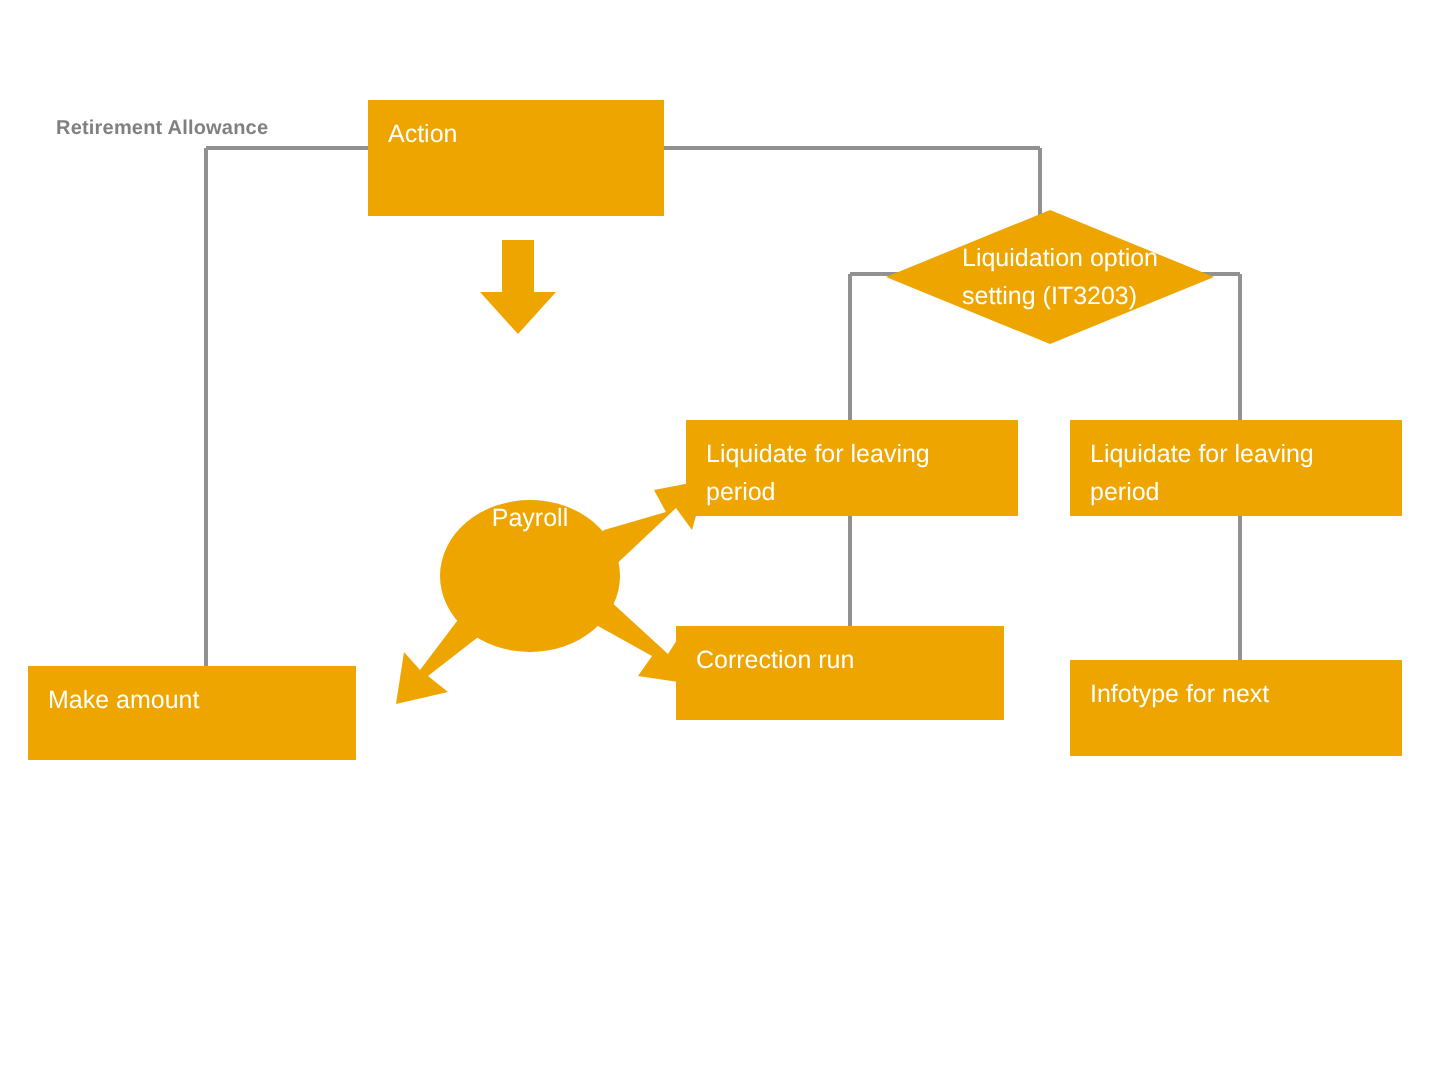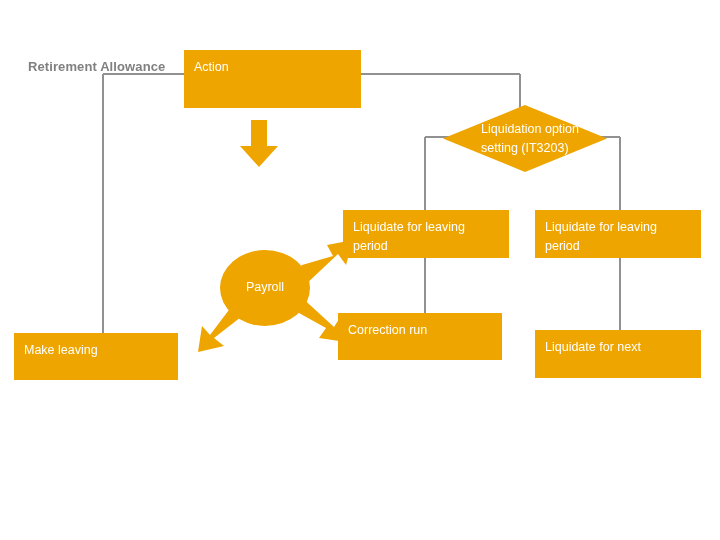--- a/index.html
+++ b/index.html
@@ -18,21 +18,21 @@
   #wires {
     position: absolute;
     left: 0;
     top: 0;
     width: 720px;
     height: 540px;
   }
   .lane-label {
     position: absolute;
     color: #808080;
-    font-size: 13px;
+    font-size: 10px;
     font-weight: bold;
     letter-spacing: 0.1px;
     white-space: nowrap;
   }
   .node {
     position: absolute;
     box-sizing: border-box;
     color: #ffffff;
     font-size: 12.5px;
     line-height: 1.55;
@@ -40,21 +40,20 @@
   .box {
     background: #EFA500;
     padding: 8px 10px 0 10px;
   }
   .box .ln { display: block; }
   .box.two-gap .ln + .ln { margin-top: 8px; }
   .ellipse-node {
     background: #EFA500;
     border-radius: 50%;
     display: flex;
-    align-items: center;
     justify-content: center;
     text-align: center;
   }
   .diamond-node {
     display: flex;
     align-items: center;
     justify-content: flex-start;
   }
   .diamond-shape {
     position: absolute;
@@ -82,21 +81,21 @@
       <path d="M520,74 L520,108"></path>
       <path d="M425,137 L620,137"></path>
       <path d="M425,137 L425,340"></path>
       <path d="M620,137 L620,340"></path>
     </g>
   </svg>
 
   <div class="lane-label" style="left:28px; top:59px;">Retirement Allowance</div>
 
 
-  <div class="node box two-gap" style="left:184px; top:50px; width:177px; height:58px;">
+  <div class="node box two-gap" style="left:184px; top:50px; width:148px; height:58px;">
     <span class="ln">Action</span>
   </div>
 
   <svg style="position:absolute; left:238px; top:120px; width:42px; height:48px;" viewBox="0 0 42 48" xmlns="http://www.w3.org/2000/svg">
     <polygon points="13,0 29,0 29,26 40,26 21,47 2,26 13,26" fill="#EFA500"></polygon>
   </svg>
 
   <div class="node diamond-node" style="left:443px; top:105px; width:164px; height:67px;">
     <svg class="diamond-shape" viewBox="0 0 164 67" preserveAspectRatio="none" xmlns="http://www.w3.org/2000/svg">
       <polygon points="82,0 164,33.5 82,67 0,33.5" fill="#EFA500"></polygon>
@@ -128,24 +127,24 @@
 
   <svg style="position:absolute; left:186px; top:298px; width:66px; height:56px;" viewBox="0 0 66 56" xmlns="http://www.w3.org/2000/svg">
     <polygon points="52,0 64,12 28,40 38,48 12,54 16,28 24,37" fill="#EFA500"></polygon>
   </svg>
 
   <svg style="position:absolute; left:290px; top:294px; width:66px; height:58px;" viewBox="0 0 66 58" xmlns="http://www.w3.org/2000/svg">
     <polygon points="8,0 0,14 36,34 29,44 56,48 51,22 44,33" fill="#EFA500"></polygon>
   </svg>
 
   <div class="node box" style="left:14px; top:333px; width:164px; height:47px;">
-    <span class="ln">Make leaving</span>
+    <span class="ln">Make amount</span>
   </div>
 
   <div class="node box" style="left:338px; top:313px; width:164px; height:47px;">
     <span class="ln">Correction run</span>
   </div>
 
   <div class="node box" style="left:535px; top:330px; width:166px; height:48px;">
-    <span class="ln">Liquidate for next</span>
+    <span class="ln">Infotype for next</span>
   </div>
 
 </div>
 
 </body></html>

